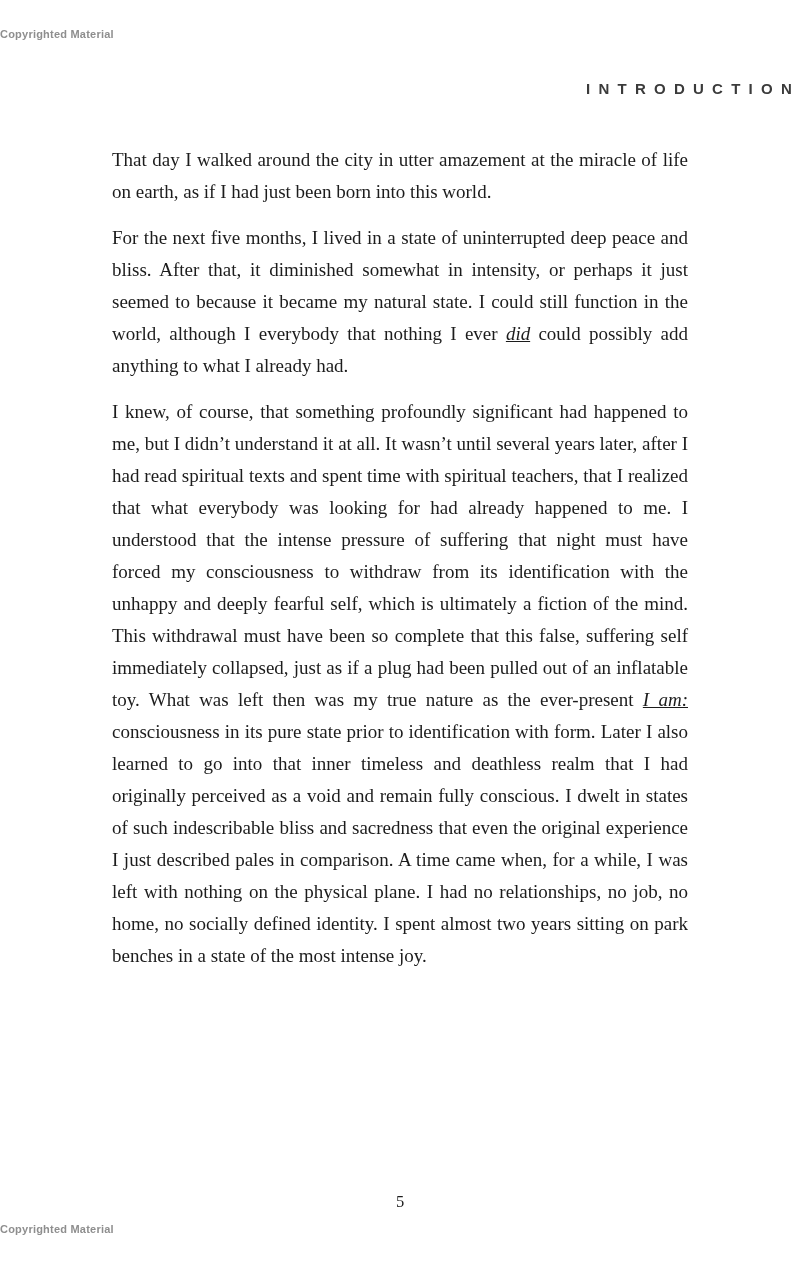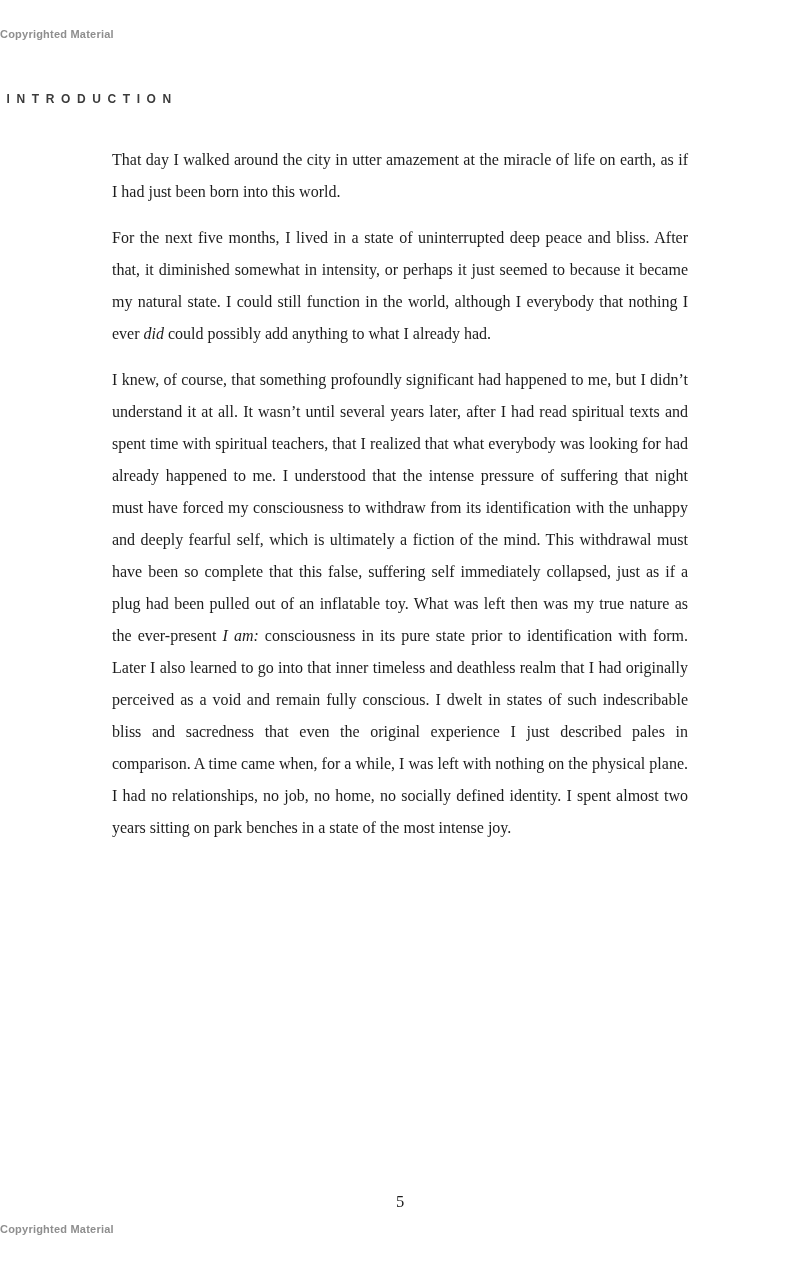--- a/index.html
+++ b/index.html
@@ -22,50 +22,51 @@
     font-family: "Liberation Sans", sans-serif;
     font-size: 11px;
     font-weight: bold;
     color: #8e8e8e;
     letter-spacing: 0.02em;
   }
   .copyright.top { top: 28px; }
   .copyright.bottom { top: 1223px; }
   .chapter-heading {
     position: absolute;
-    top: 92px;
+    top: 80px;
     left: 0;
     width: 100%;
-    text-align: left;
+    text-align: right;
     font-family: "Liberation Sans", sans-serif;
-    font-size: 12px;
+    font-size: 15px;
     font-weight: bold;
     color: #3b3b3b;
     letter-spacing: 0.55em;
     text-indent: 0.55em; 
   }
   .body-text {
     position: absolute;
     top: 144px;
     left: 112px;
     width: 576px;
     font-family: "Liberation Serif", "DejaVu Serif", serif;
-    font-size: 16px;
+    font-size: 19px;
     line-height: 32px;
     color: #1c1c1c;
     text-align: justify;
     hyphens: auto;
     -webkit-hyphens: auto;
   }
   .body-text p {
     margin: 0 0 14px 0;
   }
   .body-text p:last-child { margin-bottom: 8px; }
   .body-text em {
     font-style: italic;
+    text-decoration: underline;
   }
   .page-number {
     position: absolute;
     top: 1192px;
     left: 0;
     width: 100%;
     text-align: center;
     font-family: "Liberation Serif", "DejaVu Serif", serif;
     font-size: 16.5px;
     color: #1c1c1c;

